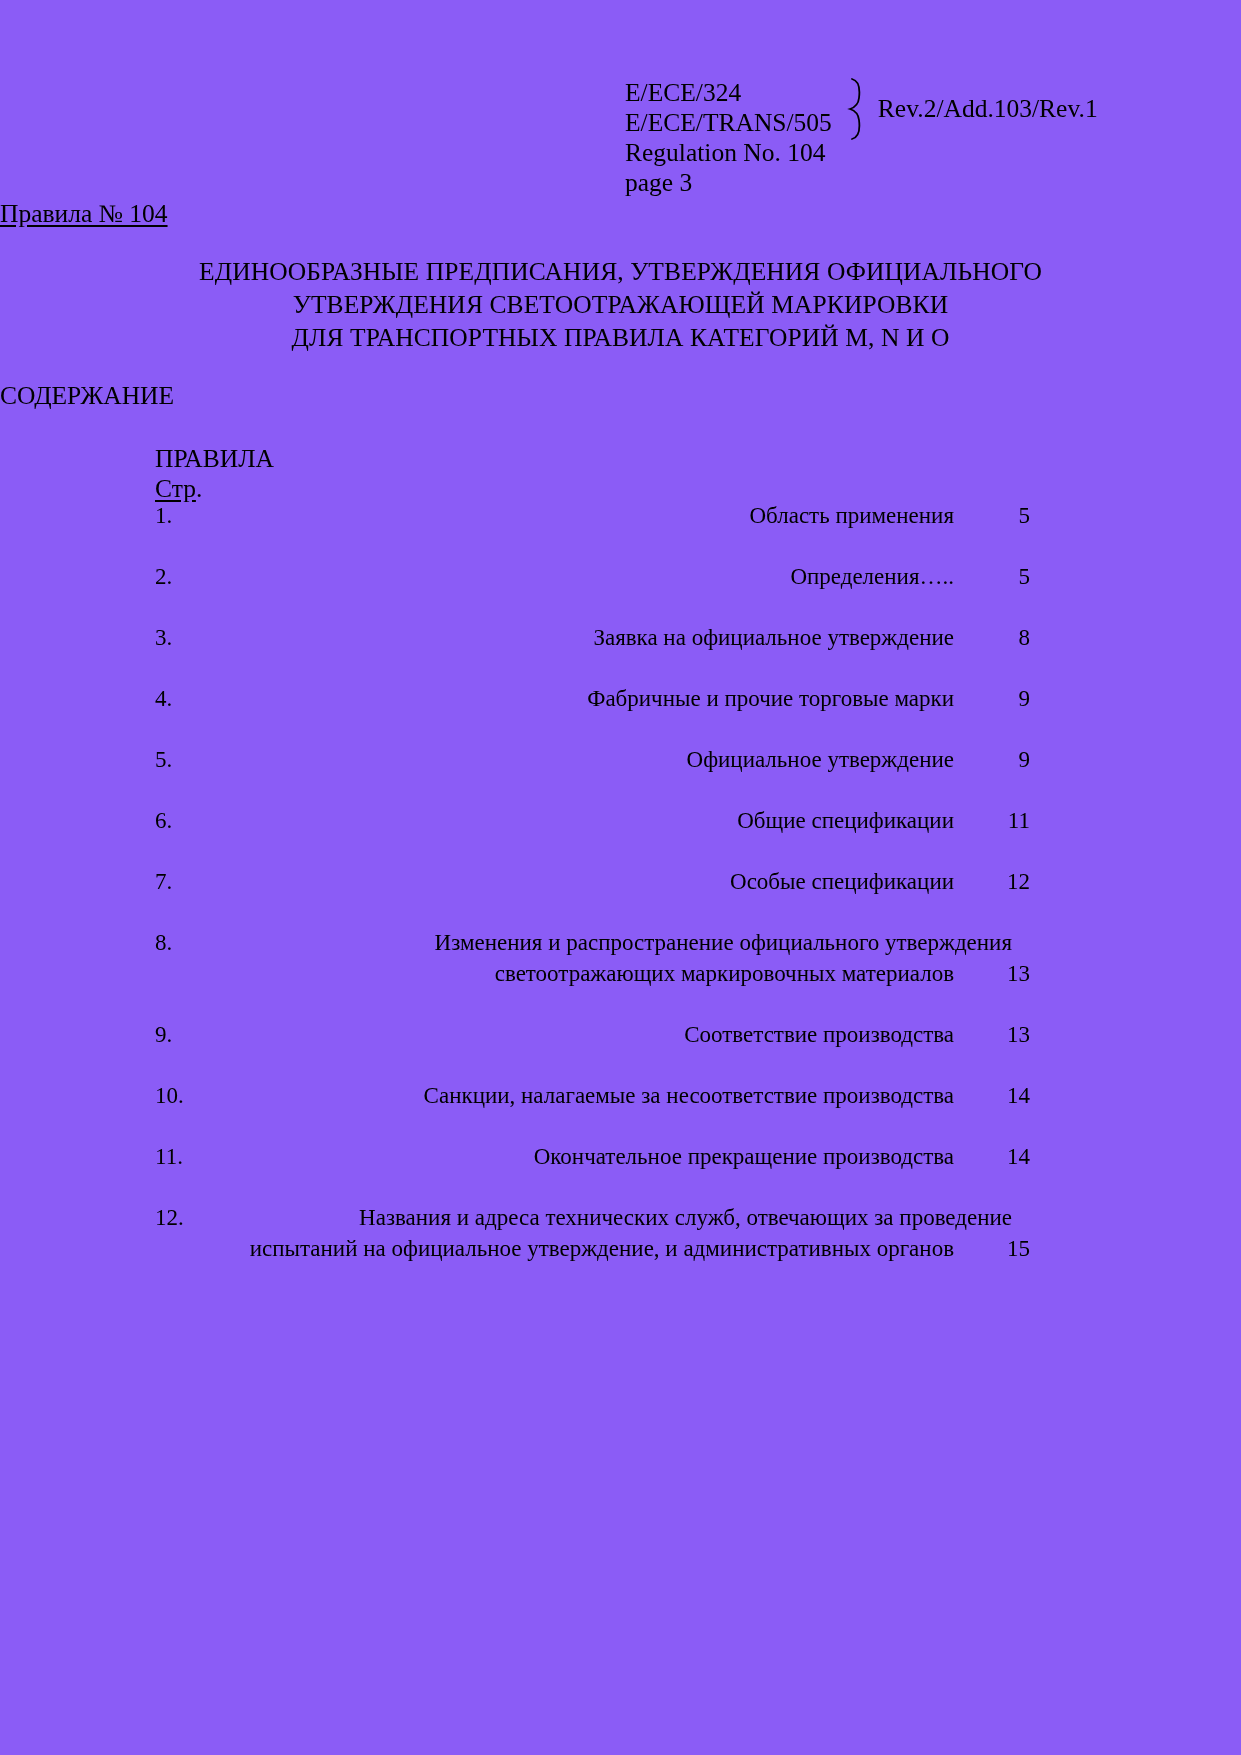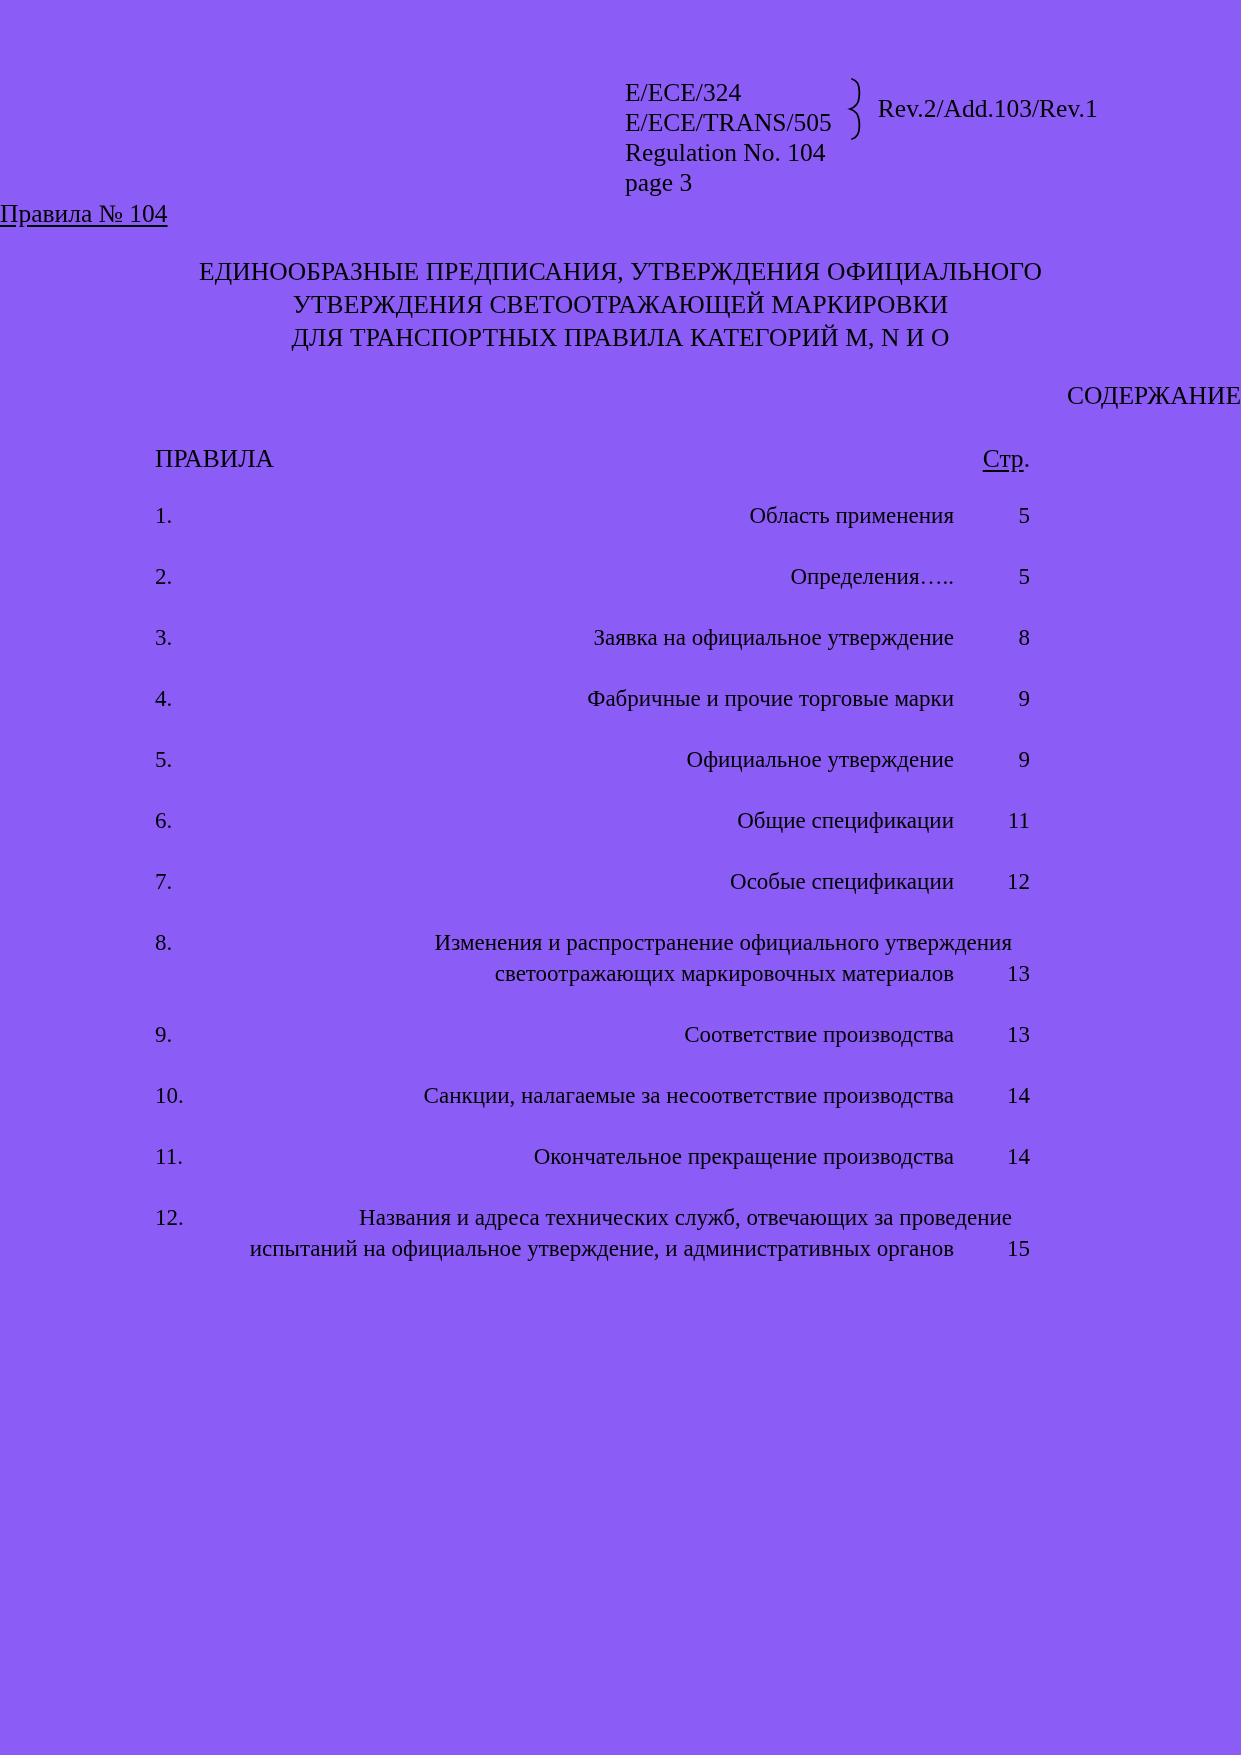--- a/index.html
+++ b/index.html
@@ -83,36 +83,37 @@
     font-size: 25.5px;
     line-height: 33px;
     letter-spacing: 0.1px;
   }
 
   .toc-caption {
     position: absolute;
     left: 0;
     top: 381px;
     width: 1241px;
-    text-align: right;
+    text-align: left;
     font-size: 25.5px;
     line-height: 30px;
   }
 
   
   .toc-colhead {
     position: absolute;
     left: 155px;
     top: 444px;
     width: 875px;
     display: flex;
     justify-content: space-between;
     align-items: baseline;
     font-size: 25.5px;
     line-height: 30px;
+    flex-direction: column;
   }
   .toc-colhead-pages .u {
     text-decoration: underline;
     text-underline-offset: 3px;
   }
 
   
   .toc {
     position: absolute;
     left: 155px;

